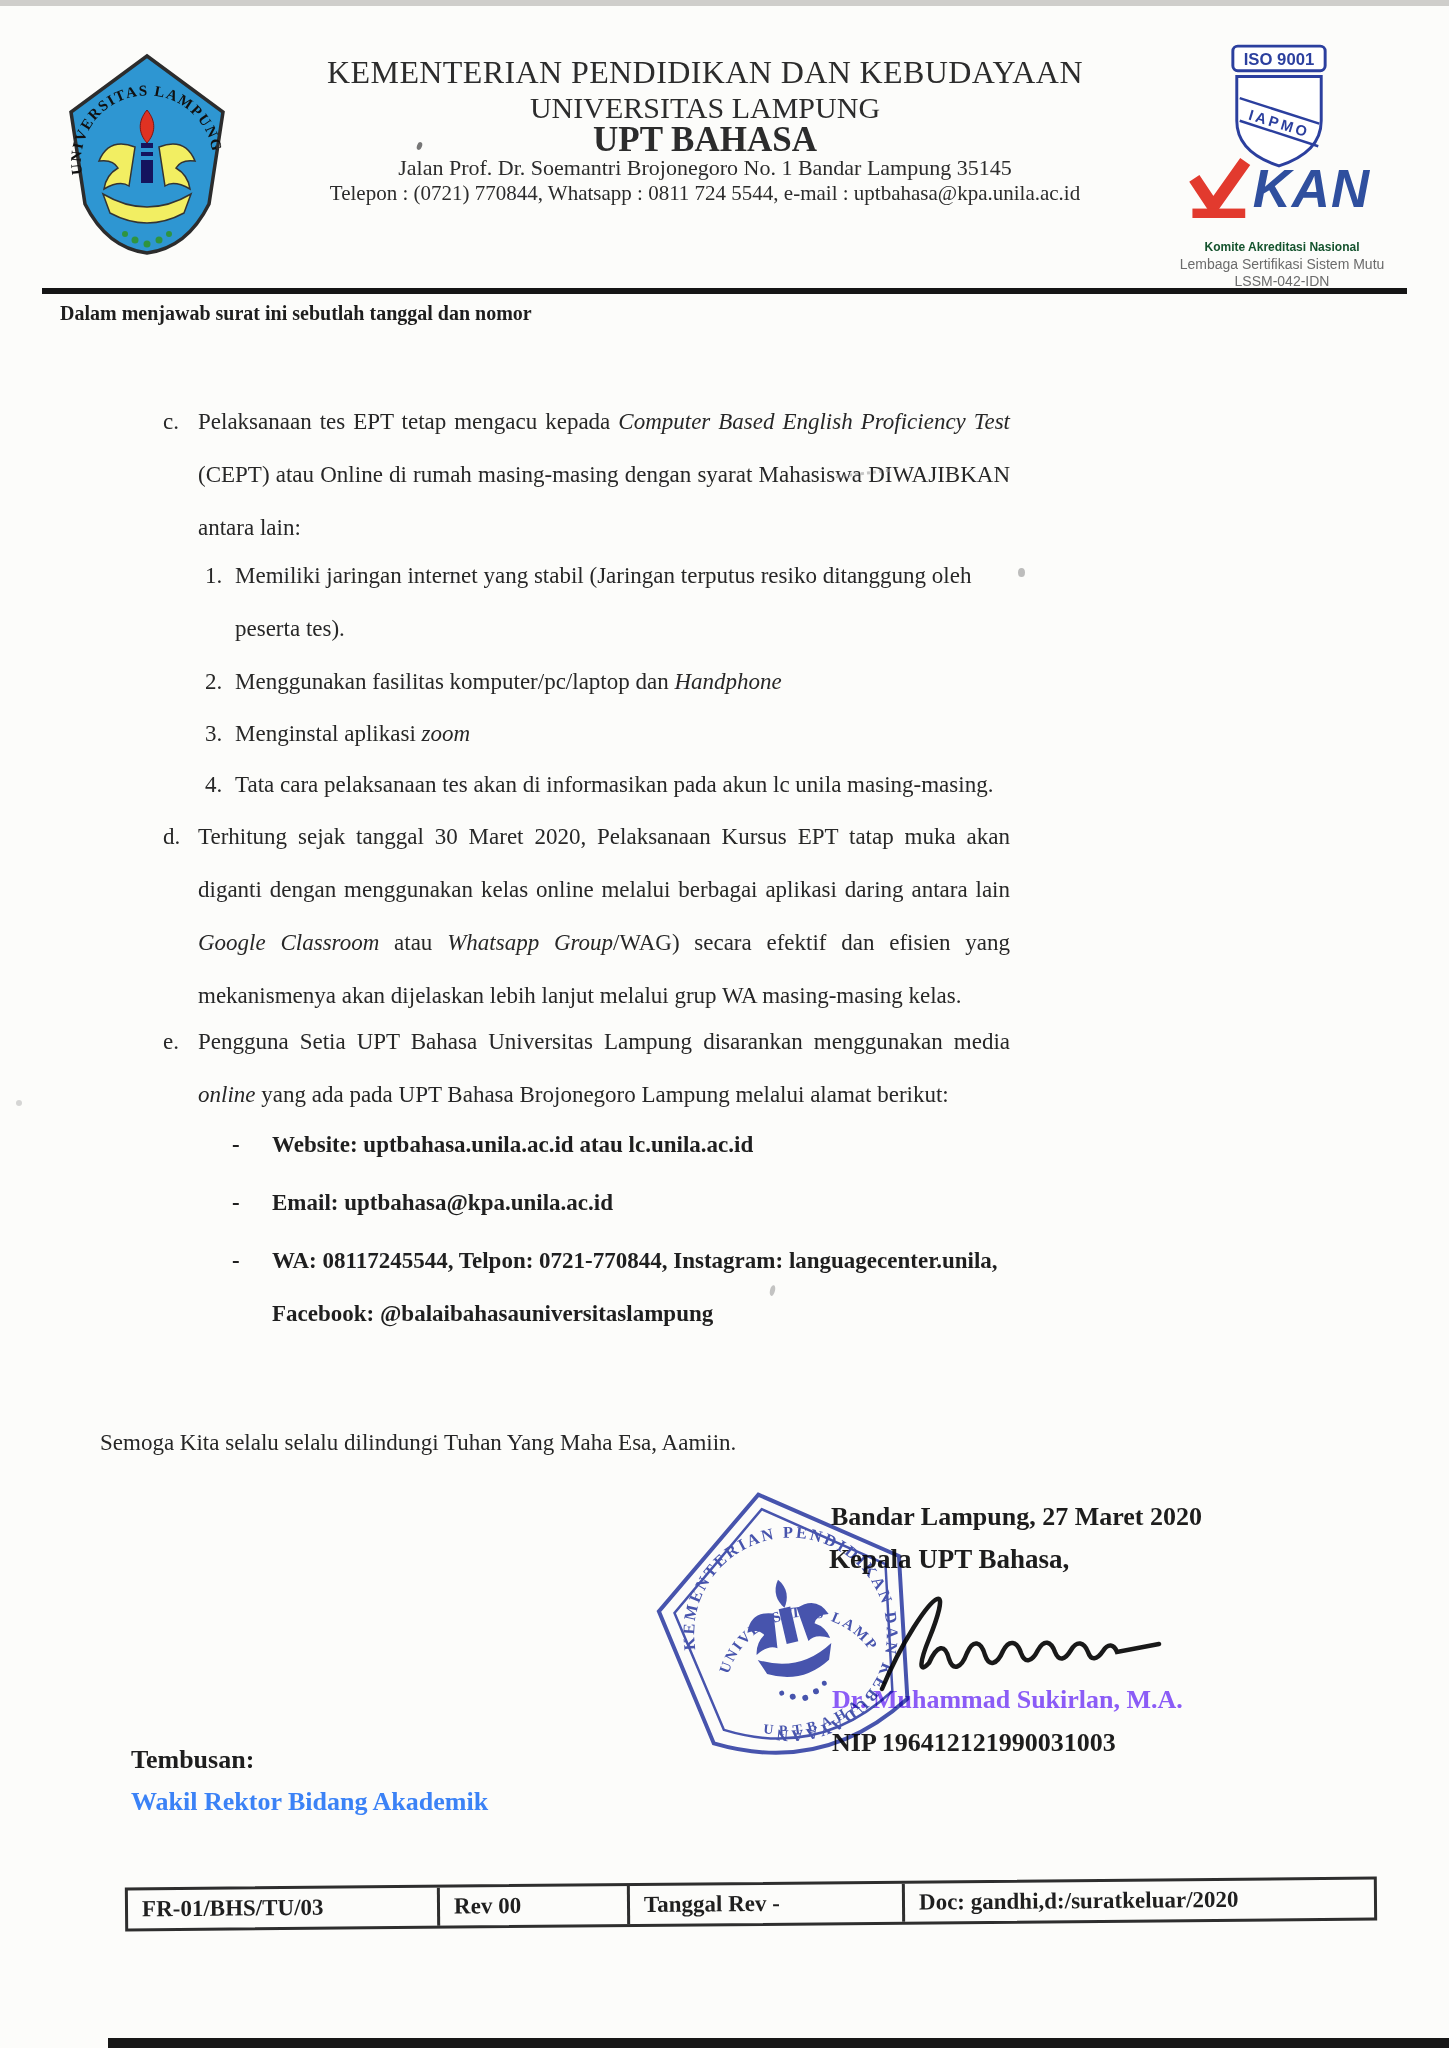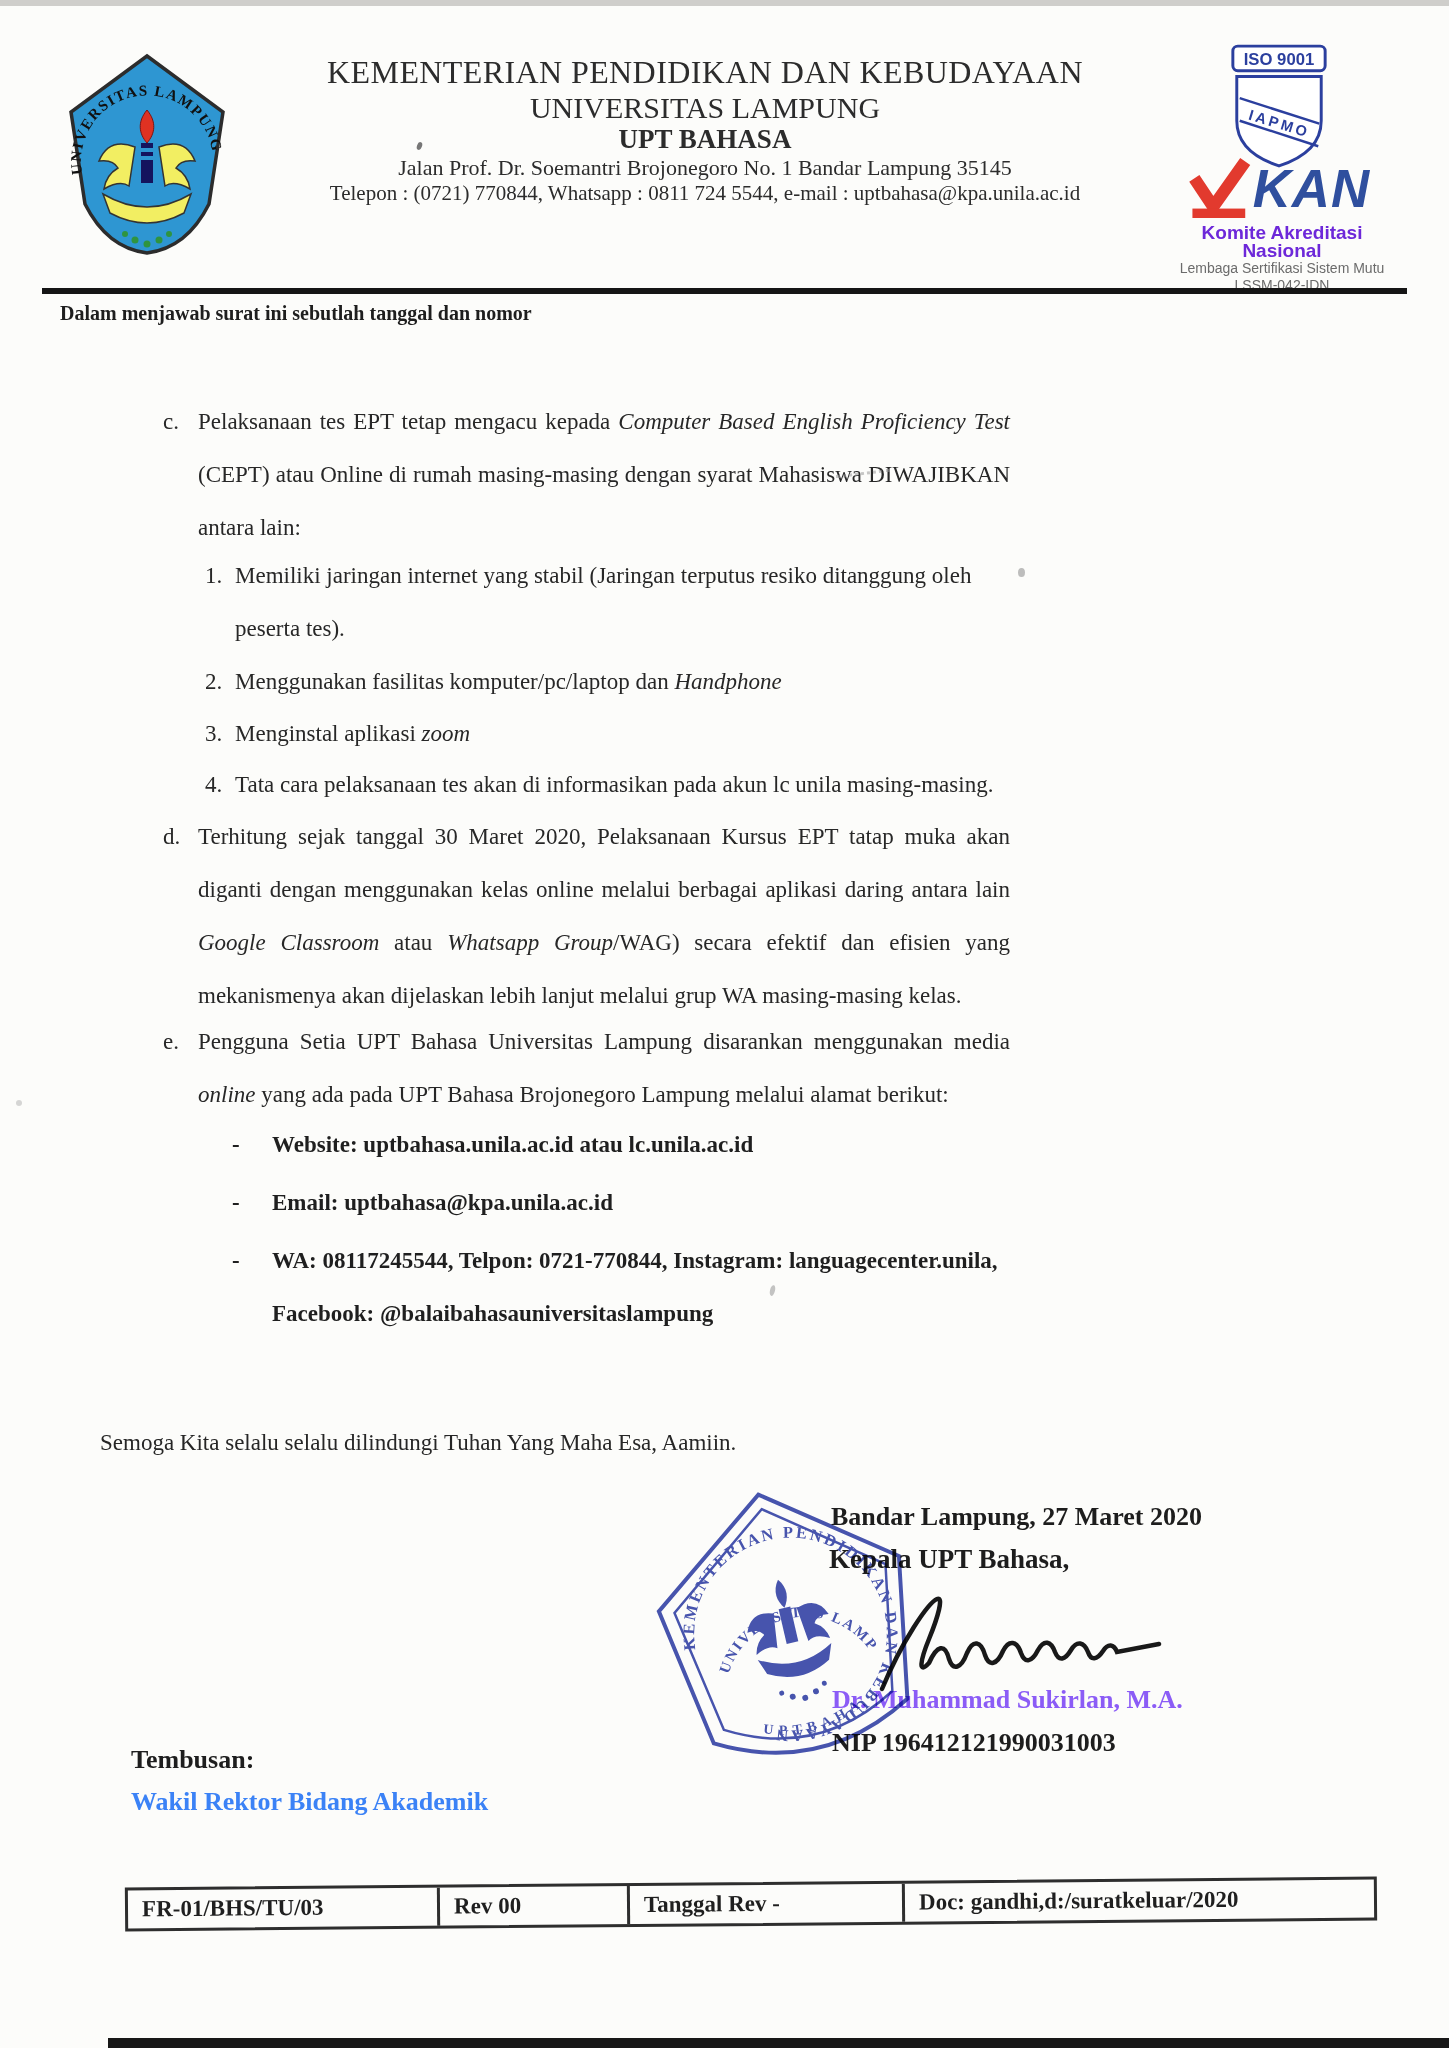--- a/index.html
+++ b/index.html
@@ -9,29 +9,29 @@
     font-family:"Liberation Serif","DejaVu Serif",serif;color:#262626;
   }
   .abs{position:absolute;}
   
   .scan-top{position:absolute;left:0;top:0;width:100%;height:6px;background:#cfcecb;}
   .scan-bottom{position:absolute;left:108px;top:2038px;width:1341px;height:10px;background:#171717;}
   
   .lh-text{position:absolute;left:245px;top:53px;width:920px;text-align:center;color:#2c2c2c;}
   .lh-ministry{font-size:32px;line-height:38px;letter-spacing:.4px;}
   .lh-university{font-size:30px;line-height:33px;}
-  .lh-unit{font-size:27px;line-height:31px;font-weight:bold;}
+  .lh-unit{font-size:35px;line-height:31px;font-weight:bold;}
   .lh-address{font-size:22px;line-height:26px;}
   .lh-phone{font-size:21px;line-height:24px;}
   .lh-website{font-size:21px;line-height:24px;}
   .unila-logo{position:absolute;left:55px;top:52px;}
   .iso-logo{position:absolute;left:1225px;top:42px;}
   .kan-block{position:absolute;left:1160px;top:152px;width:244px;text-align:center;
              font-family:"Liberation Sans","DejaVu Sans",sans-serif;}
-  .kan-line1{font-size:19px;font-weight:bold;color:#6d28d9;line-height:18px;margin-top:2px;}
+  .kan-line1{font-size:12px;font-weight:bold;color:#14532d;line-height:18px;margin-top:16px;}
   .kan-line2{font-size:14px;color:#6b6b6b;line-height:17px;}
   .kan-line3{font-size:14px;color:#6b6b6b;line-height:17px;}
   .rule{position:absolute;left:42px;top:288px;width:1365px;height:6px;background:#151515;}
   .note-line{position:absolute;left:60px;top:302px;font-size:20px;font-weight:bold;color:#1e1e1e;}
   
   .para{position:absolute;display:flex;font-size:23px;line-height:53px;color:#272727;}
   .para .marker{flex:none;}
   .para .ptxt{text-align:justify;text-align-last:left;}
   .c-para{left:163px;top:395px;}  .c-para .marker{width:35px;}  .c-para .ptxt{width:812px;}
   .num{left:205px;}               .num .marker{width:30px;}     .num .ptxt{width:790px;text-align:left;}

